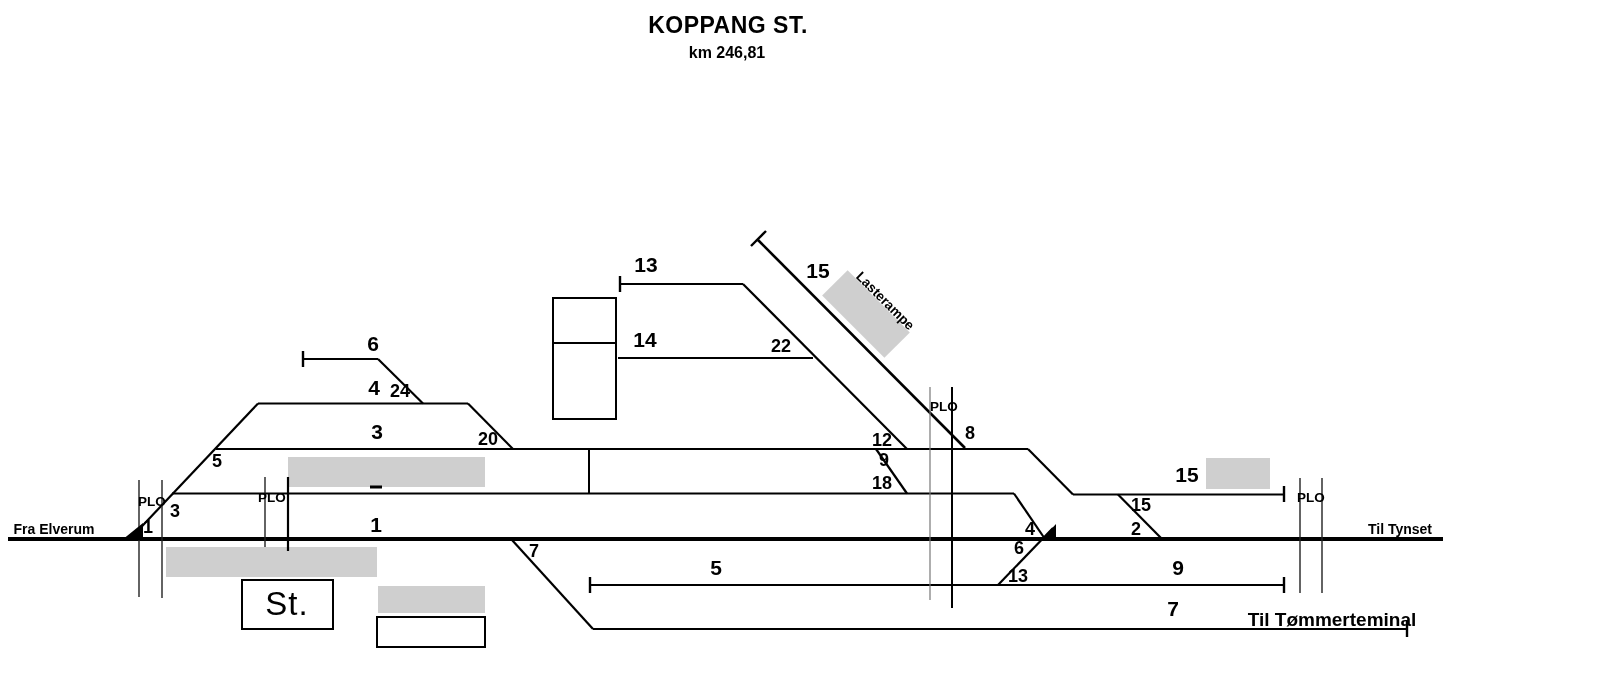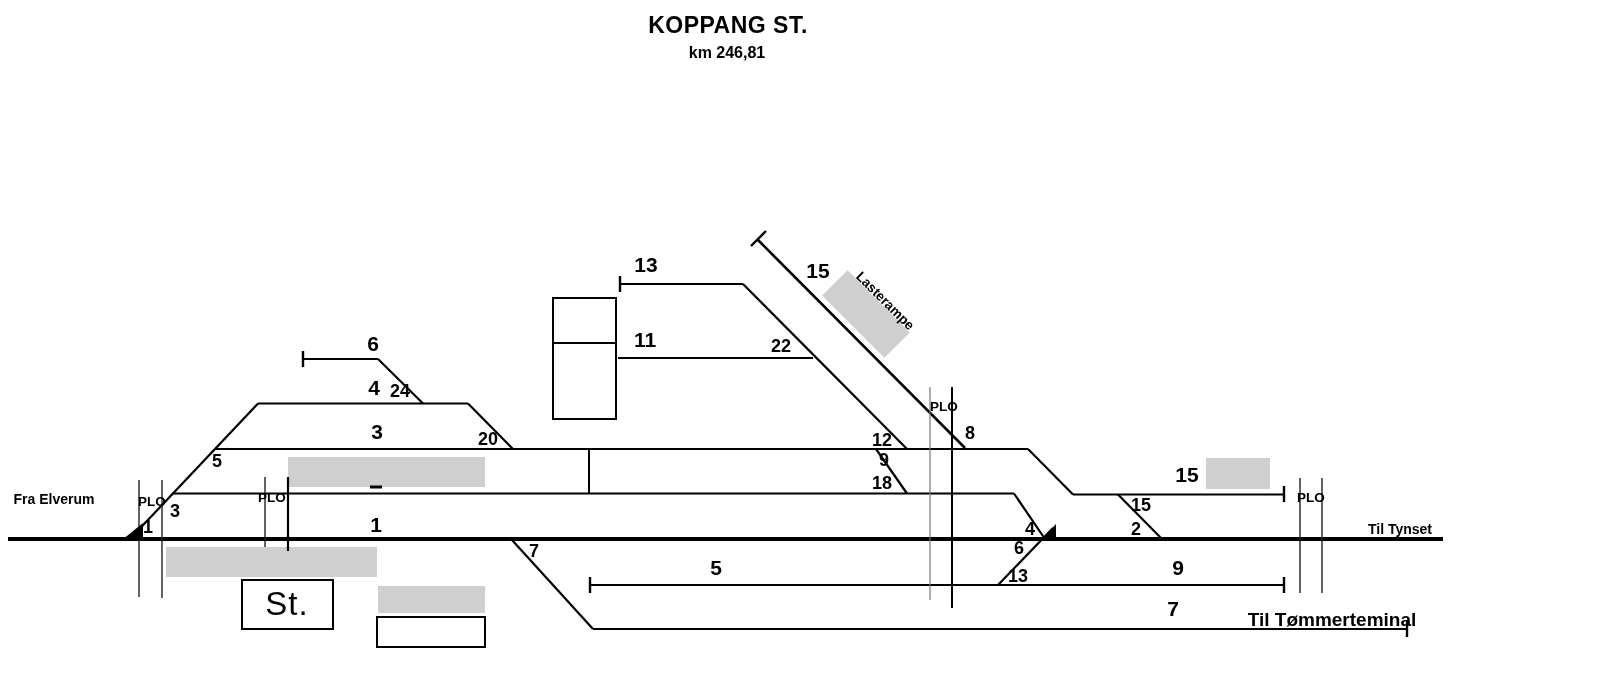--- a/index.html
+++ b/index.html
@@ -80,38 +80,38 @@
     <line x1="553" y1="343" x2="616" y2="343" stroke="#000" stroke-width="2"></line>
     <rect x="242" y="580" width="91" height="49" fill="#fff" stroke="#000" stroke-width="2"></rect>
     <rect x="377" y="617" width="108" height="30" fill="#fff" stroke="#000" stroke-width="2"></rect>
 
     <rect x="370" y="485.5" width="12" height="3" fill="#000"></rect>
   </svg>
 
   <div class="lbl title" style="left:728px;top:25px;">KOPPANG ST.</div>
   <div class="lbl subtitle" style="left:727px;top:53px;">km 246,81</div>
 
-  <div class="lbl endpoint" style="left:54px;top:499px;">Fra Elverum</div>
+  <div class="lbl endpoint" style="left:54px;top:529px;">Fra Elverum</div>
   <div class="lbl endpoint" style="left:1400px;top:529px;">Til Tynset</div>
   <div class="lbl endpoint" style="left:1332px;top:619px;font-size:19px;">Til Tømmerteminal</div>
 
   <div class="lbl plo" style="left:152px;top:470px;">PLO</div>
   <div class="lbl plo" style="left:272px;top:466px;">PLO</div>
   <div class="lbl plo" style="left:944px;top:375px;">PLO</div>
   <div class="lbl plo" style="left:1311px;top:466px;">PLO</div>
 
   <div class="lbl stname" style="left:287px;top:603px;">St.</div>
   <div class="lbl ramp" style="left:885px;top:301px;">Lasterampe</div>
 
   <div class="lbl trk" style="left:376px;top:524px;">1</div>
   <div class="lbl trk" style="left:377px;top:431px;">3</div>
   <div class="lbl trk" style="left:374px;top:387px;">4</div>
   <div class="lbl trk" style="left:373px;top:343px;">6</div>
   <div class="lbl trk" style="left:646px;top:264px;">13</div>
-  <div class="lbl trk" style="left:645px;top:339px;">11</div>
+  <div class="lbl trk" style="left:645px;top:339px;">14</div>
   <div class="lbl trk" style="left:818px;top:270px;">15</div>
   <div class="lbl trk" style="left:716px;top:567px;">5</div>
   <div class="lbl trk" style="left:1178px;top:567px;">9</div>
   <div class="lbl trk" style="left:1173px;top:608px;">7</div>
   <div class="lbl trk" style="left:1187px;top:474px;">15</div>
 
   <div class="lbl sw" style="left:148px;top:527px;">1</div>
   <div class="lbl sw" style="left:175px;top:511px;">3</div>
   <div class="lbl sw" style="left:217px;top:461px;">5</div>
   <div class="lbl sw" style="left:400px;top:391px;">24</div>

